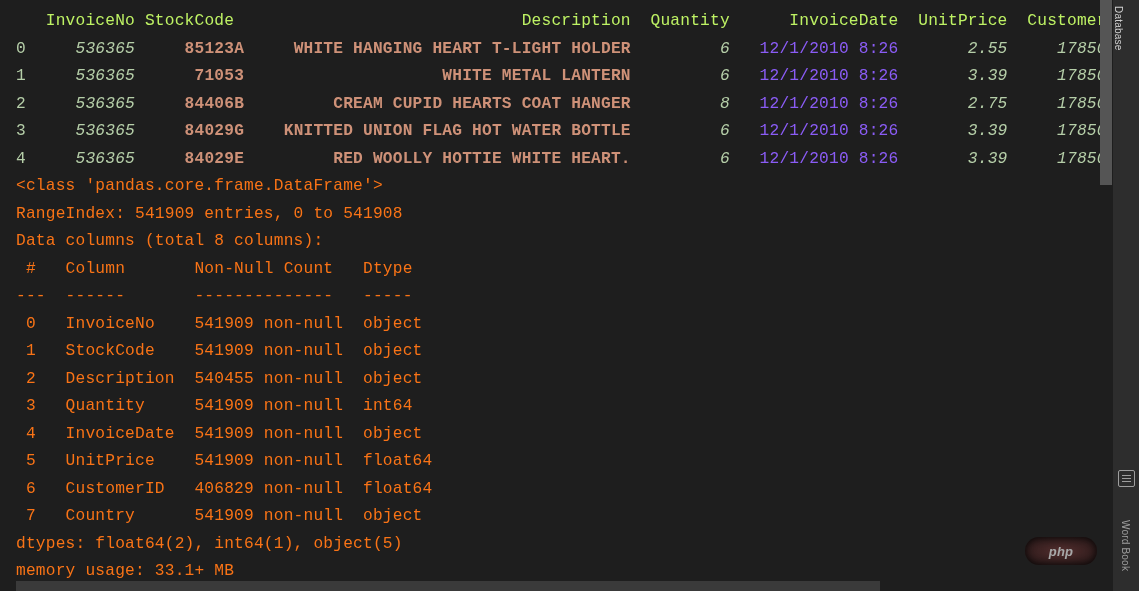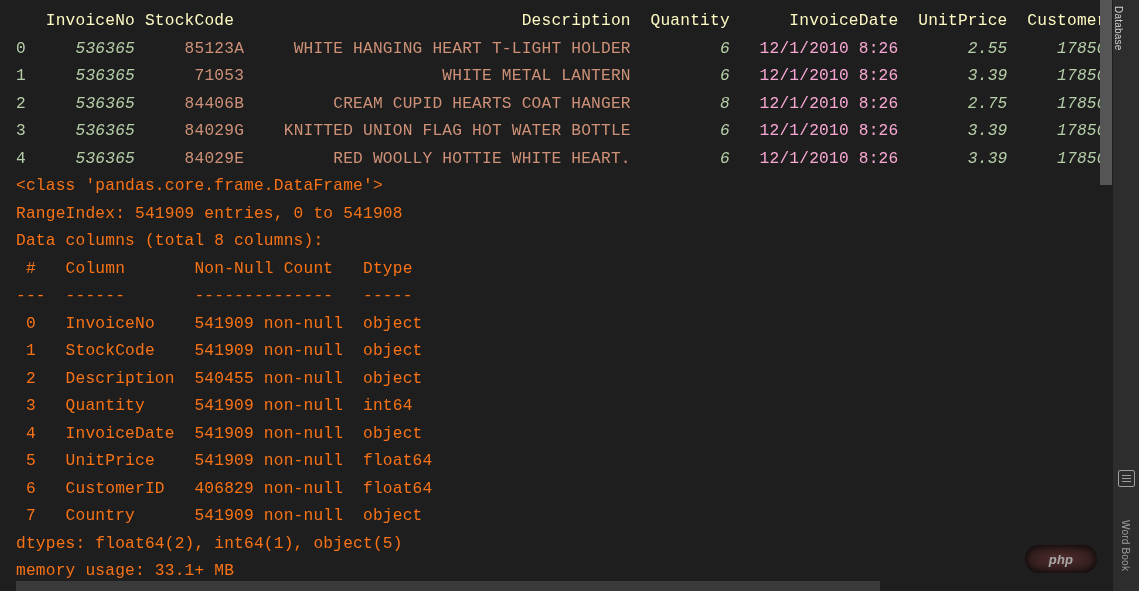--- a/index.html
+++ b/index.html
@@ -15,25 +15,25 @@
   }
   .output-area {
     position:absolute;
     left:16px; top:8px;
     width:1090px;
     height:580px;
     overflow:hidden;
     white-space:pre;
   }
   .line { white-space:pre; line-height:27.5px; }
-  .hdr { color:#fef9c3; }
+  .hdr { color:#bef264; }
   .num { color:#b5cea8;font-style:italic; }
   .idx { color:#b5cea8; }
-  .str { color:#ce9178; }
-  .date { color:#f9a8d4; }
+  .str { color:#ce9178;font-weight:bold; }
+  .date { color:#8b5cf6; }
   .plain { color:#f97316; }
   .highlight-bar {
     position:absolute;
     left:16px; bottom:0px;
     width:864px; height:10px;
     background:#3a3a3a;
   }
   
   .vscroll {
     position:absolute;
@@ -72,21 +72,21 @@
   }
   .sidebar .bottom-label {
     writing-mode:vertical-rl;
     position:absolute;
     bottom:20px; left:7px;
     color:#9e9e9e;
   }
   
   .watermark {
     position:absolute;
-    right:42px; bottom:18px;
+    right:42px; bottom:26px;
     width:72px; height:28px;
     border-radius:14px;
     background:radial-gradient(ellipse at center,#5a3030 0%,#2b1818 90%);
     box-shadow:0 0 8px #000 inset;
     color:#c0c0c0;
     font-family:Arial,sans-serif;
     font-size:13px;
     font-style:italic;
     font-weight:bold;
     display:flex; align-items:center; justify-content:center;

